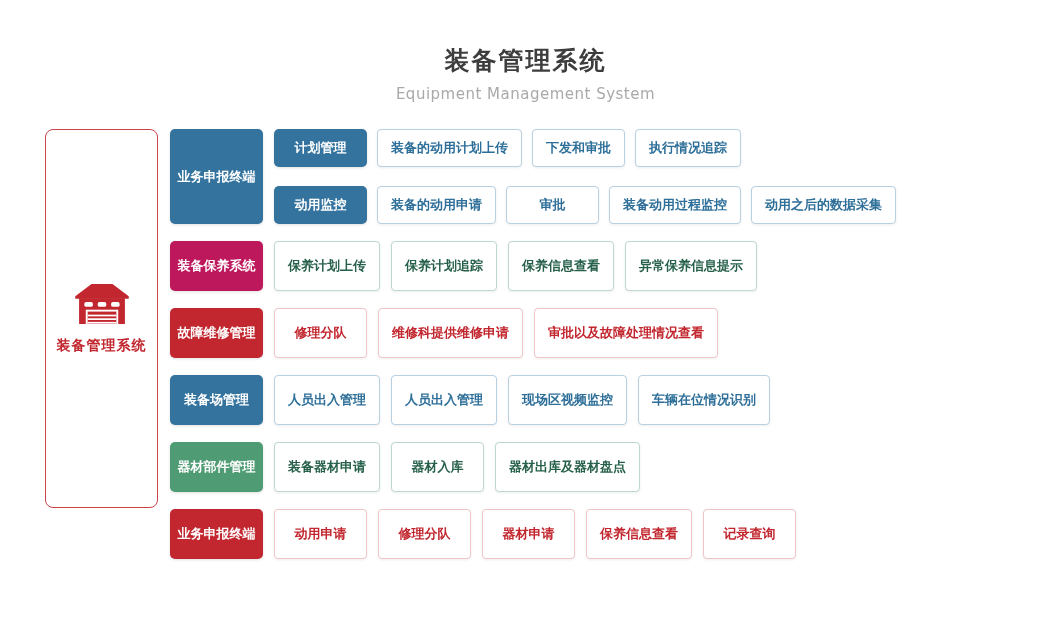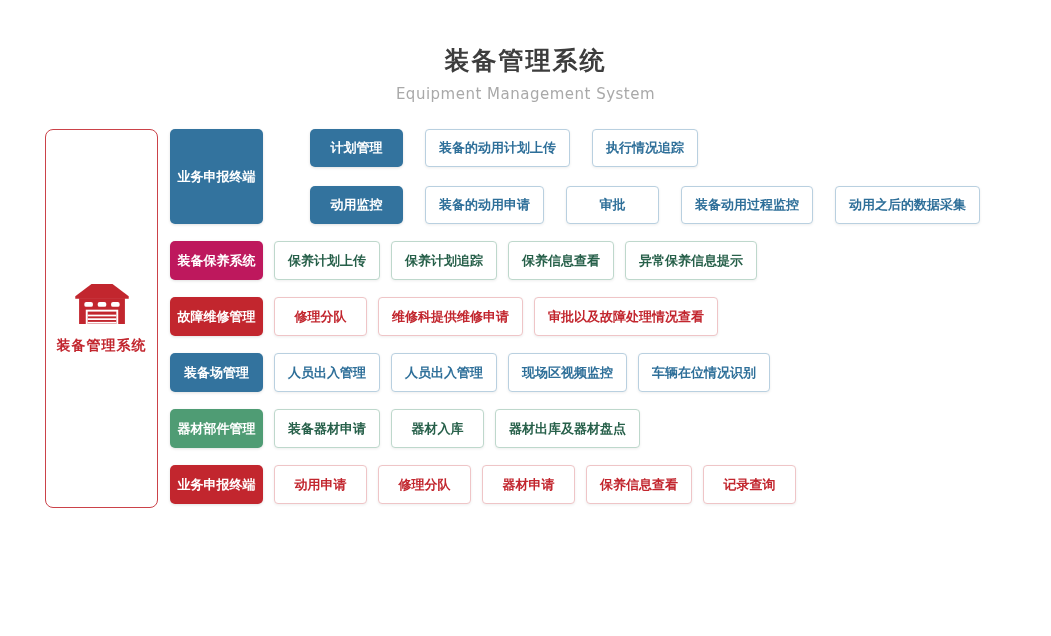--- a/index.html
+++ b/index.html
@@ -22,28 +22,28 @@
   .root-icon{width:54px;height:42px;}
   
   .groups{display:flex;flex-direction:column;gap:17px;}
   .band{display:flex;gap:11px;align-items:stretch;}
   .group-box{
     box-sizing:border-box;width:93px;min-height:39px;border-radius:5px;flex-shrink:0;
     color:#fff;font-size:13px;font-weight:bold;display:flex;align-items:center;justify-content:center;
     white-space:nowrap;box-shadow:0 1px 3px rgba(0,0,0,.12);
   }
   .subcol{display:flex;flex-direction:column;gap:19px;}
-  .subband{display:flex;gap:22px;height:38px;margin-left:36px;}
+  .subband{display:flex;gap:10px;height:38px;}
   .lead-box{
     box-sizing:border-box;width:93px;height:38px;border-radius:5px;flex-shrink:0;
     color:#fff;font-size:13px;font-weight:bold;display:flex;align-items:center;justify-content:center;
     white-space:nowrap;box-shadow:0 1px 3px rgba(0,0,0,.12);
   }
   .obox{
-    box-sizing:border-box;min-width:93px;height:39px;padding:0 13px;background:#fff;
+    box-sizing:border-box;min-width:93px;height:50px;padding:0 13px;background:#fff;
     border:1px solid;border-radius:4px;display:flex;align-items:center;justify-content:center;
     font-size:13px;font-weight:bold;white-space:nowrap;box-shadow:0 1px 3px rgba(0,0,0,.07);
   }
   .subband .obox{height:38px;}
   
   .bg-blue{background:#33739e;}
   .bg-dgreen{background:#be185d;}
   .bg-green{background:#4f9c74;font-family:Liberation Serif, serif;}
   .bg-red{background:#c2262e;}
   
@@ -80,20 +80,21 @@
     </div>
 
     <div class="groups">
 
       <div class="band">
         <div class="group-box bg-blue">业务申报终端</div>
         <div class="subcol">
           <div class="subband">
             <div class="lead-box bg-blue">计划管理</div>
             <div class="obox ol-blue">装备的动用计划上传</div>
+            <div class="obox ol-blue">下发和审批</div>
             <div class="obox ol-blue">执行情况追踪</div>
           </div>
           <div class="subband">
             <div class="lead-box bg-blue">动用监控</div>
             <div class="obox ol-blue">装备的动用申请</div>
             <div class="obox ol-blue">审批</div>
             <div class="obox ol-blue">装备动用过程监控</div>
             <div class="obox ol-blue">动用之后的数据采集</div>
           </div>
         </div>

